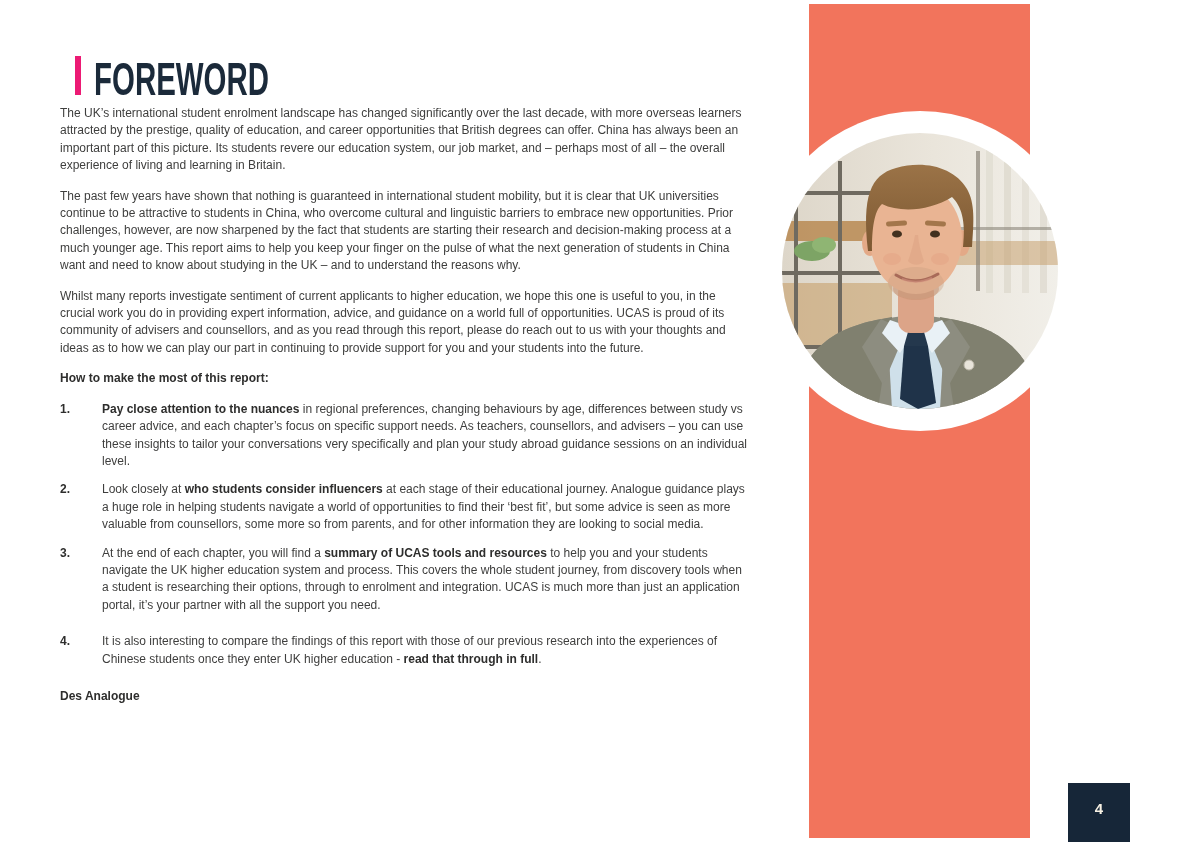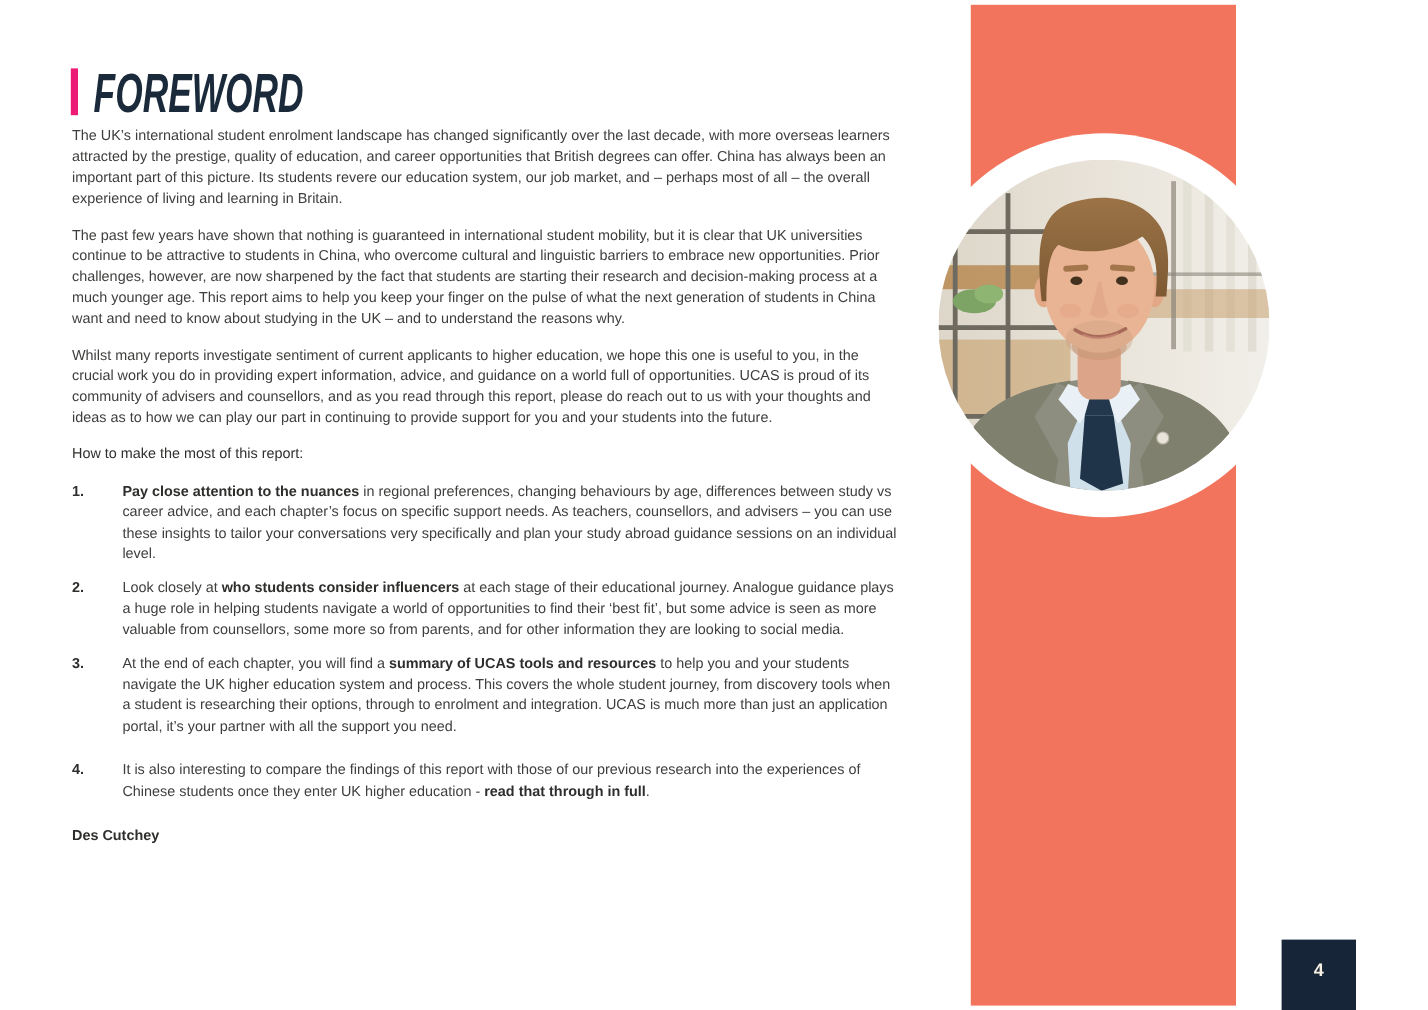--- a/index.html
+++ b/index.html
@@ -4,38 +4,38 @@
 <style>
   html,body{margin:0;padding:0;}
   body{
     width:1190px;height:842px;position:relative;overflow:hidden;
     background:#ffffff;
     font-family:"Liberation Sans","DejaVu Sans",sans-serif;
     color:#3e3e3d;
   }
   
   .title-wrap{
-    position:absolute;left:59px;top:56px;height:41px;
-    display:flex;align-items:center;font-style:italic;
+    position:absolute;left:75px;top:56px;height:41px;
+    display:flex;
   }
   .accent-bar{
     width:6px;height:39px;background:#ec1a74;margin-right:13px;flex:0 0 auto;
   }
   .page-title{
     font-size:46px;font-weight:bold;color:#1b2a3a;line-height:1;
     letter-spacing:0px;transform:scaleX(0.64);transform-origin:left center;
     white-space:nowrap;
   }
   
   .content{
     position:absolute;left:60px;top:105px;width:690px;
     font-size:12px;line-height:17.4px;
   }
   .content p{margin:0 0 13px 0;}
-  .list-heading{font-weight:normal;color:#2e2e2d;margin:0 0 9px 0;}
+  .list-heading{font-weight:bold;color:#2e2e2d;margin:0 0 9px 0;}
   ol.fw-list{list-style:none;margin:0;padding:0;}
   ol.fw-list li{display:flex;margin:0 0 11px 0;}
   ol.fw-list li.extra-gap{margin-top:19px;}
   .li-num{flex:0 0 20px;font-weight:bold;color:#2e2e2d;}
   .li-text{flex:1 1 auto;margin-left:22px;}
   strong{color:#2e2e2d;}
   .signature{margin-top:20px;font-weight:bold;color:#2e2e2d;line-height:16.5px;}
   .report-link{cursor:pointer;}
   
   .accent-band{
@@ -89,21 +89,21 @@
         <span class="li-num">3.</span>
         <span class="li-text"><span>At the end of each chapter, you will find a </span><strong>summary of UCAS tools and resources</strong><span> to help you and your students navigate the UK higher education system and process. This covers the whole student journey, from discovery tools when a student is researching their options, through to enrolment and integration. UCAS is much more than just an application portal, it’s your partner with all the support you need.</span></span>
       </li>
       <li class="extra-gap">
         <span class="li-num">4.</span>
         <span class="li-text"><span>It is also interesting to compare the findings of this report with those of our previous research into the experiences of Chinese students once they enter UK higher education - </span><strong class="report-link">read that through in full</strong><span>.</span></span>
       </li>
     </ol>
 
     <div class="signature">
-      <div>Des Cutchey</div>
+      <div>Des Analogue</div>
     </div>
   </div>
 
   <div class="accent-band"></div>
 
   <div class="portrait-ring">
     <div class="portrait-photo">
       <svg width="276" height="276" viewBox="0 0 276 276">
         <defs>
           <linearGradient id="bgGrad" x1="0" y1="0" x2="1" y2="0">

